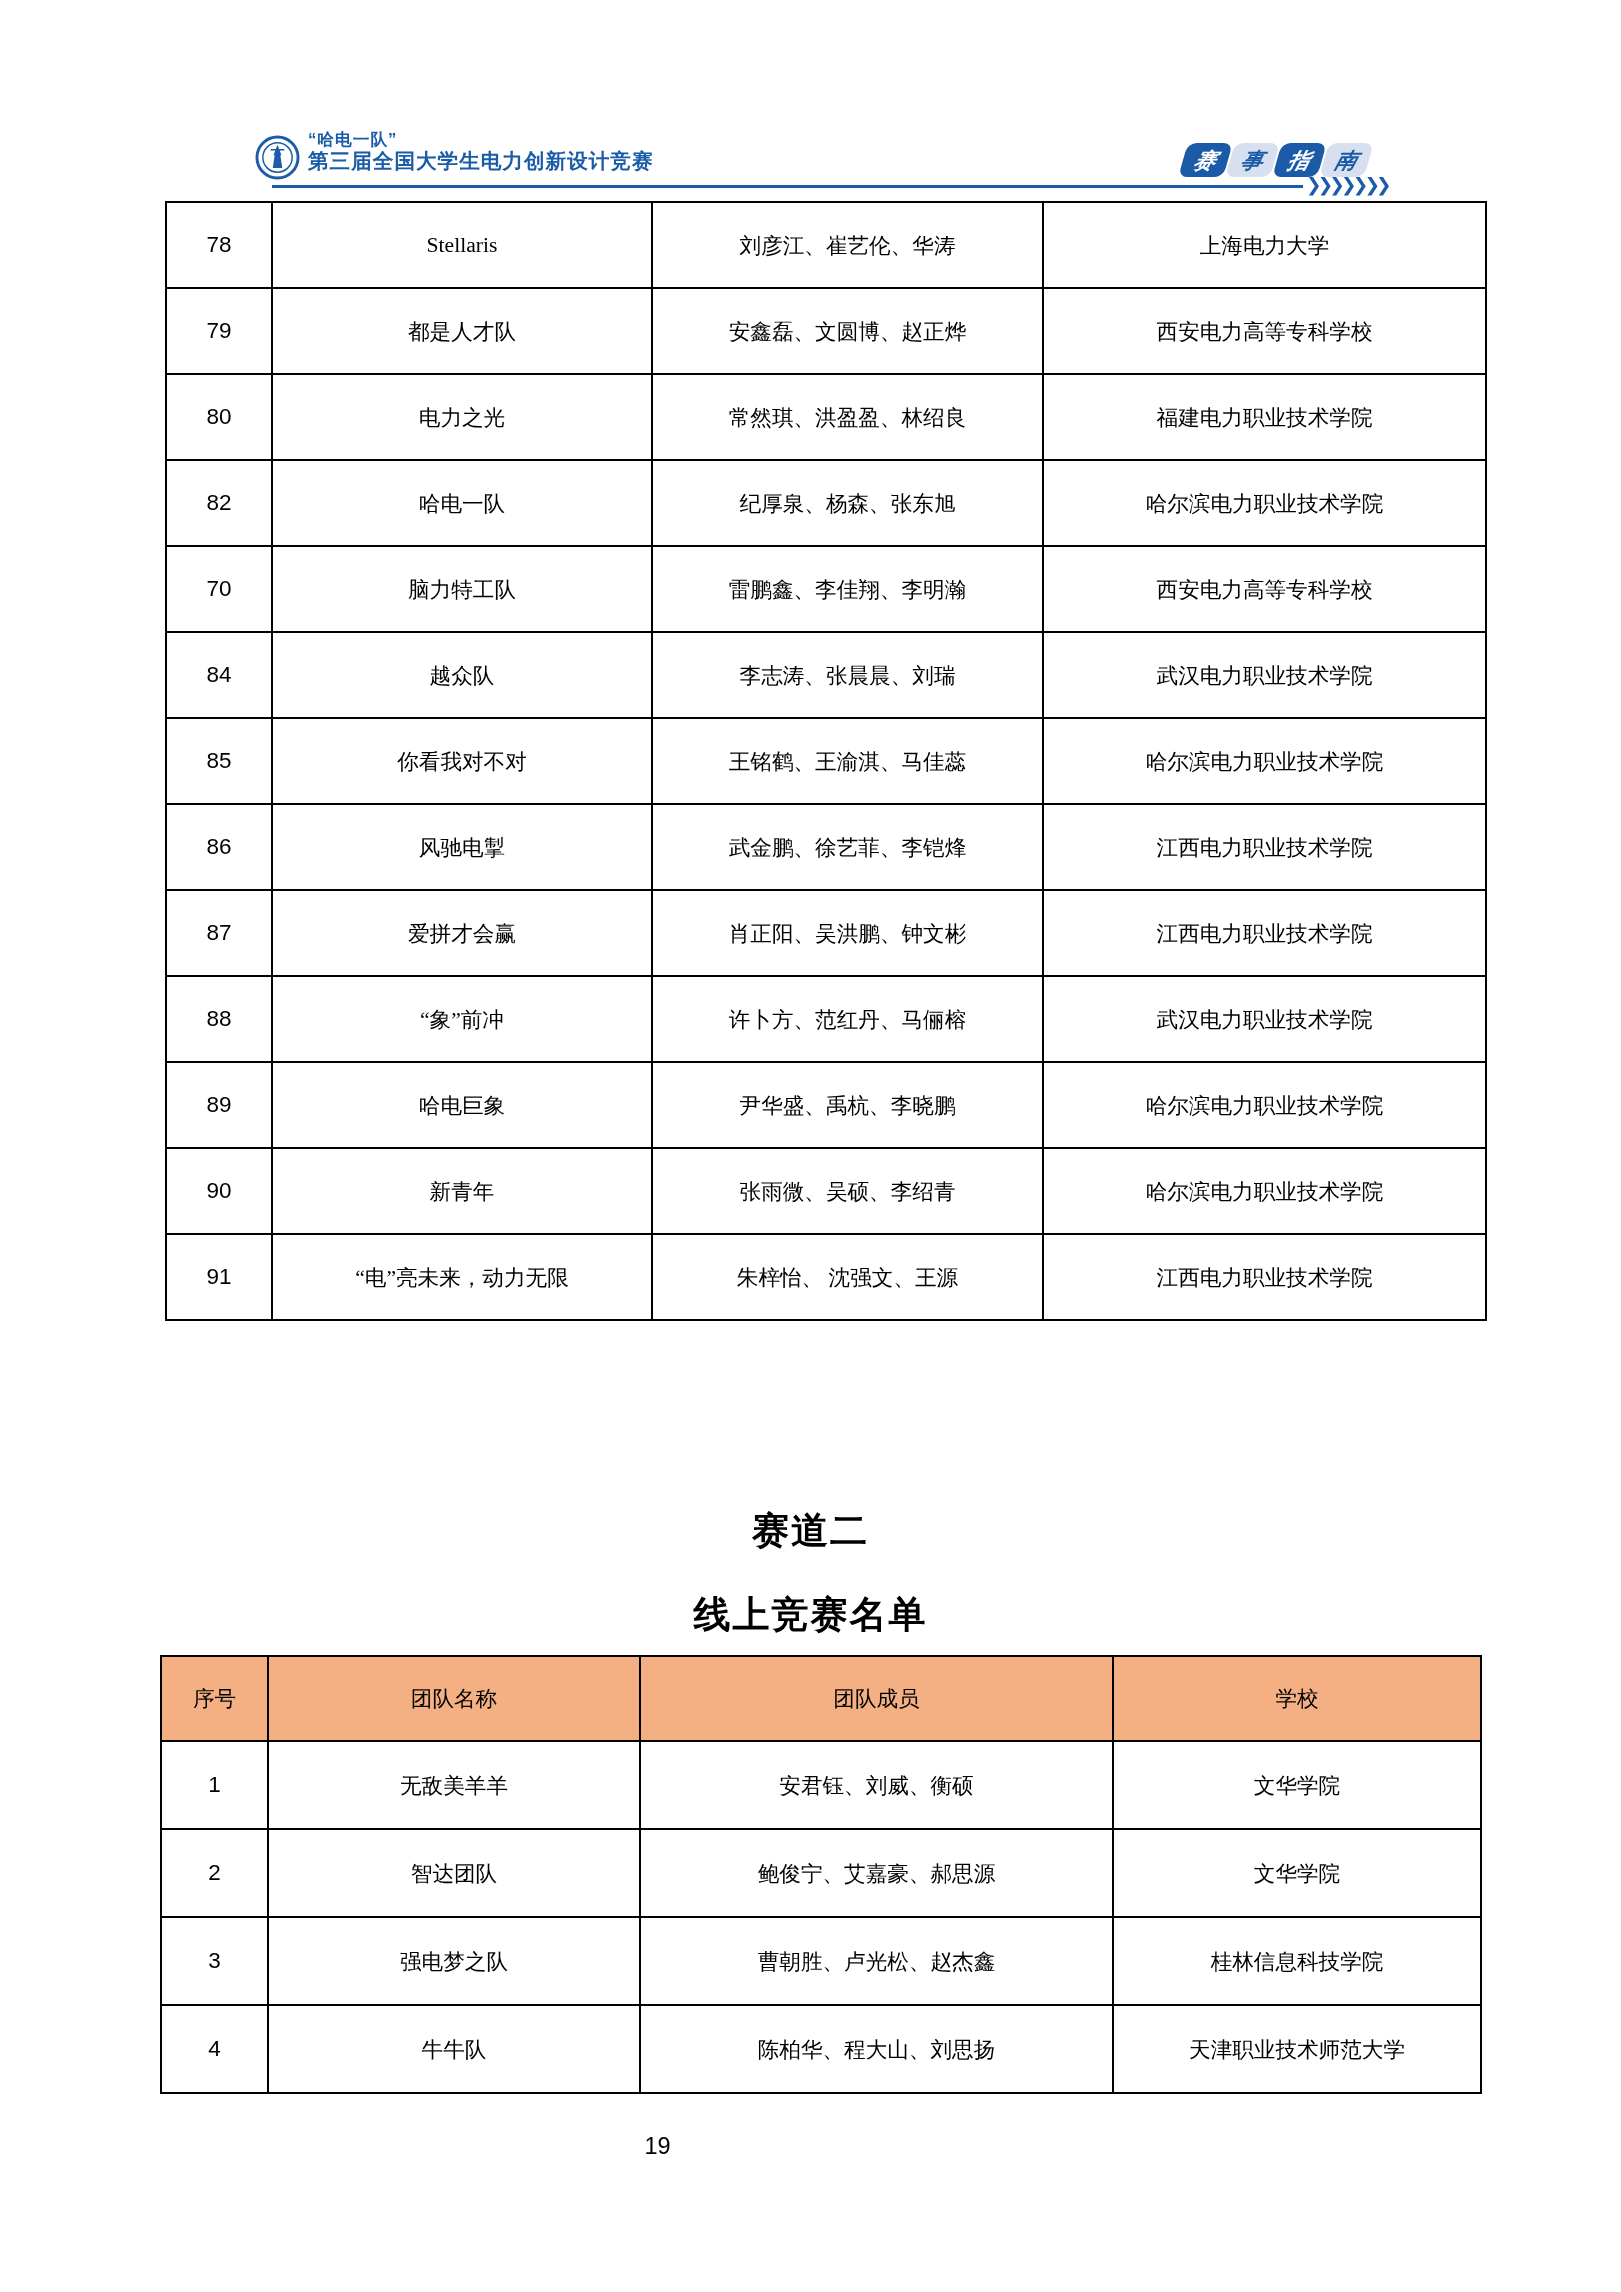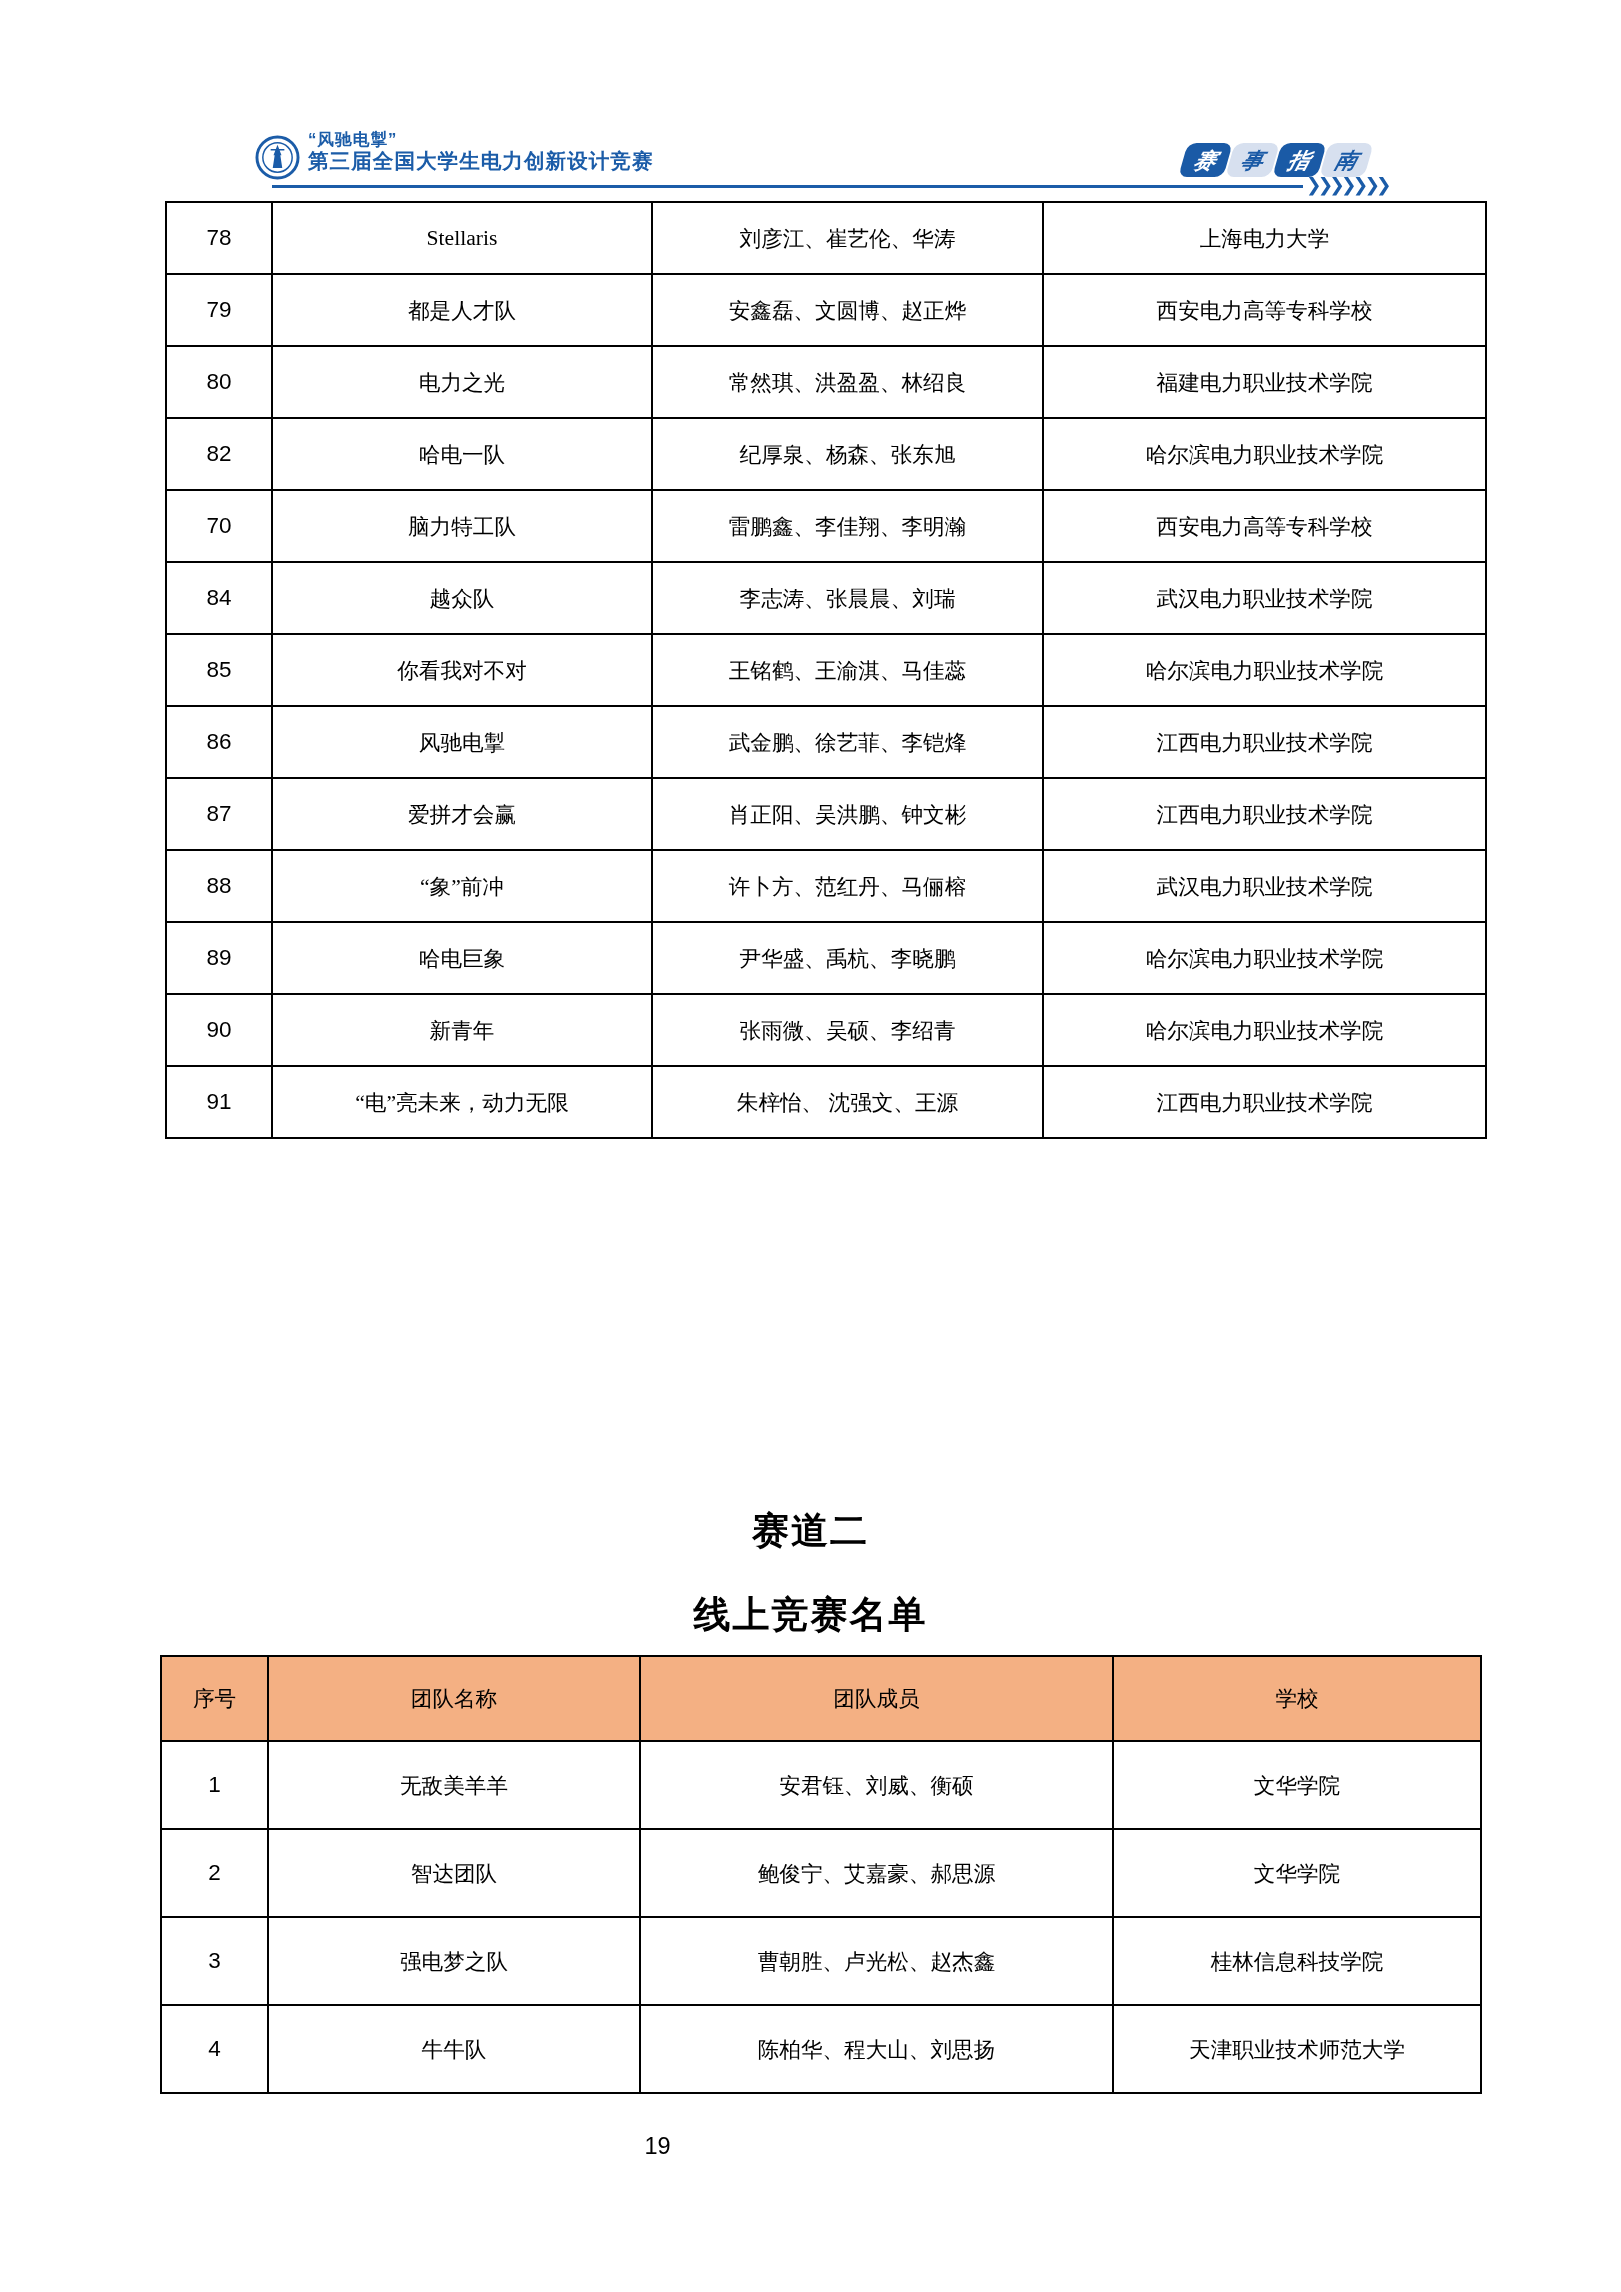--- a/index.html
+++ b/index.html
@@ -31,21 +31,21 @@
   .chevrons{
     position:absolute;left:1306px;top:174px;
     color:#1b5ca8;font-weight:bold;font-size:18.6px;letter-spacing:-3.9px;
     font-family:"DejaVu Sans",sans-serif;
   }
   
   table{border-collapse:collapse;table-layout:fixed;position:absolute;background:#fff;}
   td,th{border:2px solid #000;text-align:center;vertical-align:middle;
         font-size:21.6px;font-weight:normal;padding:0 5.9px;overflow:hidden;}
   .t1{left:165px;top:201px;width:1320px;border:2.9px solid #000;}
-  .t1 tr{height:72px;margin-top:16px;}
+  .t1 tr{height:86px;margin-top:16px;}
   .t2{left:160px;top:1655px;width:1320px;border:2.9px solid #000;}
   .t2 thead tr{height:85px;padding-left:12px;}
   .t2 tbody tr{height:88px;}
   .t2 thead th{background:#f4b083;}
   td.num{font-family:"Liberation Sans","DejaVu Sans",sans-serif;font-size:22.5px;}
   
   .sec-title{position:absolute;left:0;width:1621px;text-align:center;
              font-weight:bold;font-size:37px;letter-spacing:2px;}
   .sec-title.t-a{top:1506px;}
   .sec-title.t-b{top:1590px;}
@@ -57,21 +57,21 @@
 <body>
 
 <div class="page">
 
   <svg class="hdr-logo" viewBox="0 0 46 46">
     <circle cx="23" cy="23" r="21" fill="none" stroke="#1b5ca8" stroke-width="3"></circle>
     <circle cx="23" cy="23" r="15" fill="none" stroke="#1b5ca8" stroke-width="1.5"></circle>
     <path d="M23 12 L20 20 H26 Z M21 20 H25 L27 33 H19 Z M16 15 L30 15" fill="#1b5ca8" stroke="#1b5ca8" stroke-width="1.5"></path>
   </svg>
   <div class="brand">
-    <div class="l1">“风驰电掣”</div>
+    <div class="l1">“哈电一队”</div>
     <div class="l2">第三届全国大学生电力创新设计竞赛</div>
   </div>
   <div class="badges">
     <span class="badge dark">赛</span>
     <span class="badge light">事</span>
     <span class="badge dark">指</span>
     <span class="badge light">南</span>
   </div>
   <div class="hdr-rule"></div>
   <div class="chevrons">❯❯❯❯❯❯❯</div>

